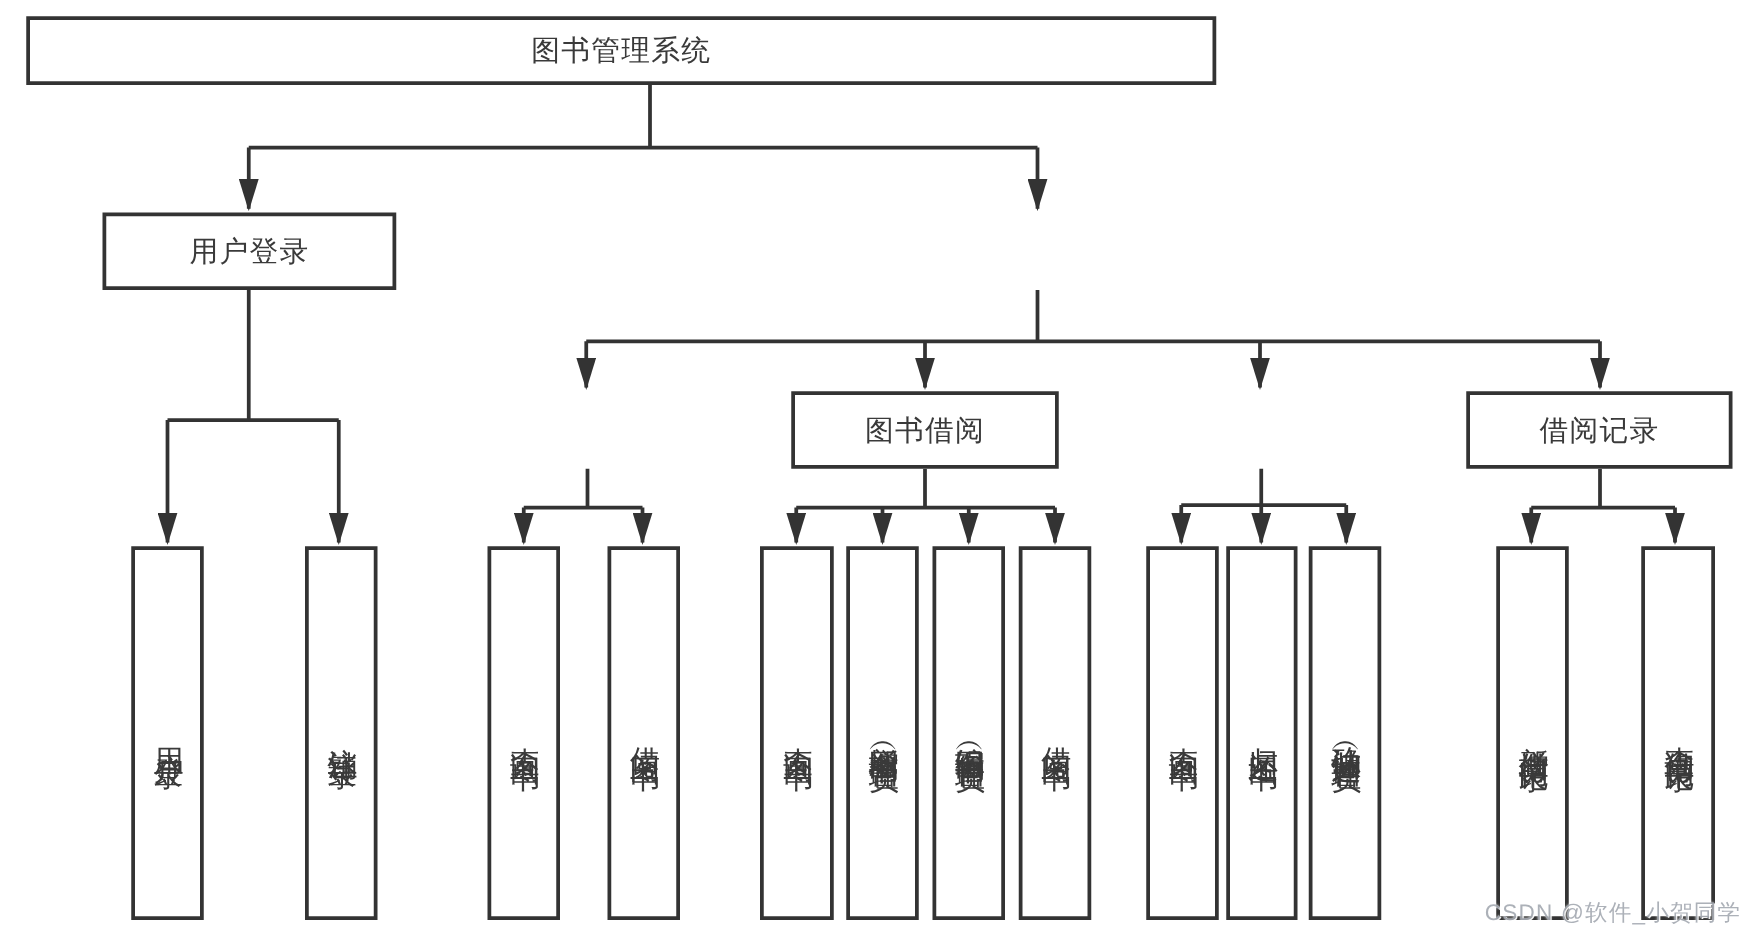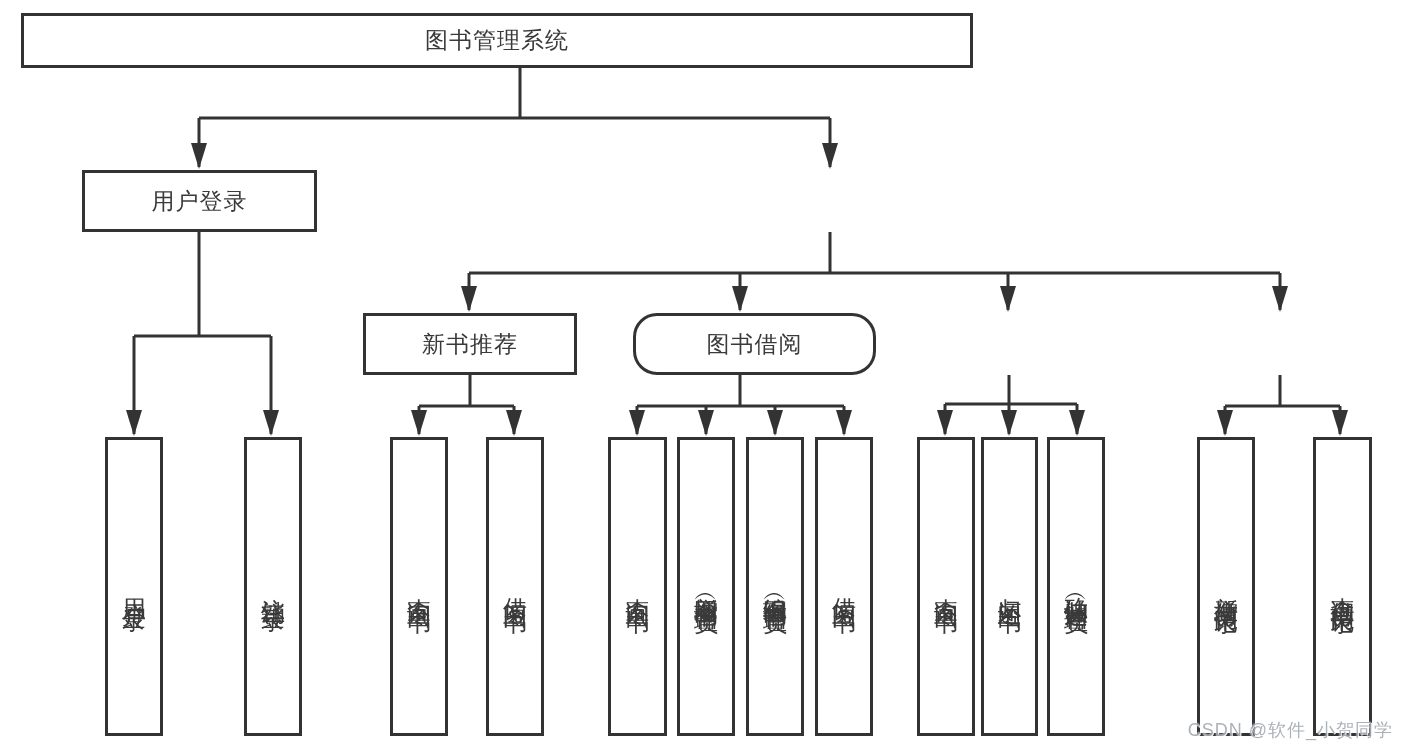--- a/index.html
+++ b/index.html
@@ -106,22 +106,22 @@
 
     <path class="c" d="M1280,375 V406 M1225,406 H1340"></path>
     <path class="c" d="M1225,406 V434" marker-end="url(#ah)"></path>
     <path class="c" d="M1340,406 V434" marker-end="url(#ah)"></path>
   </svg>
 
   <div class="node" style="left:21px; top:13px; width:952px; height:55px;">图书管理系统</div>
 
   <div class="node" style="left:82px; top:170px; width:235px; height:62px;">用户登录</div>
 
-  <div class="node" style="left:363px; top:313px; width:214px; height:62px;">新书推荐</div>
-  <div class="node" style="left:633px; top:313px; width:243px; height:62px;border-radius:24px;">图书借阅</div>
+  <div class="node" style="left:633px; top:313px; width:214px; height:62px;">图书借阅</div>
+  <div class="node" style="left:1173px; top:313px; width:213px; height:62px;">借阅记录</div>
 
   <div class="node vnode" style="left:105px; top:437px; width:58px; height:299px;">用户登录</div>
   <div class="node vnode" style="left:244px; top:437px; width:58px; height:299px;">注销登录</div>
 
   <div class="node vnode" style="left:390px; top:437px; width:58px; height:299px;">查询图书</div>
   <div class="node vnode" style="left:486px; top:437px; width:58px; height:299px;">借阅图书</div>
 
   <div class="node vnode" style="left:608px; top:437px; width:59px; height:299px;">查询图书</div>
   <div class="node vnode" style="left:677px; top:437px; width:58px; height:299px; letter-spacing:2px;">新增图书（管理员）</div>
   <div class="node vnode" style="left:746px; top:437px; width:58px; height:299px; letter-spacing:2px;">编辑图书（管理员）</div>

